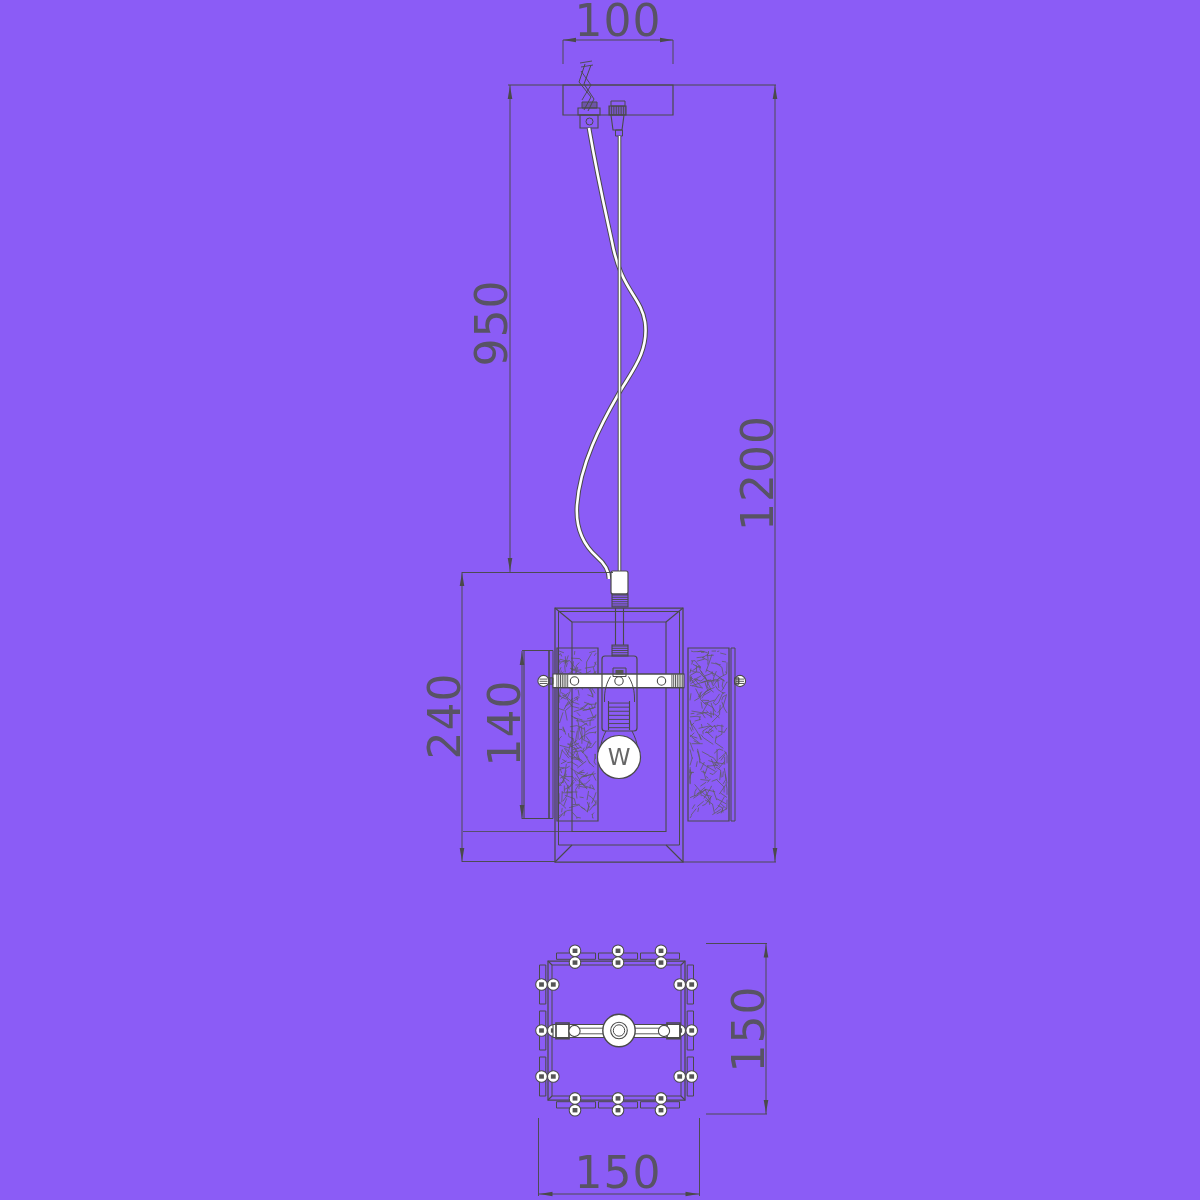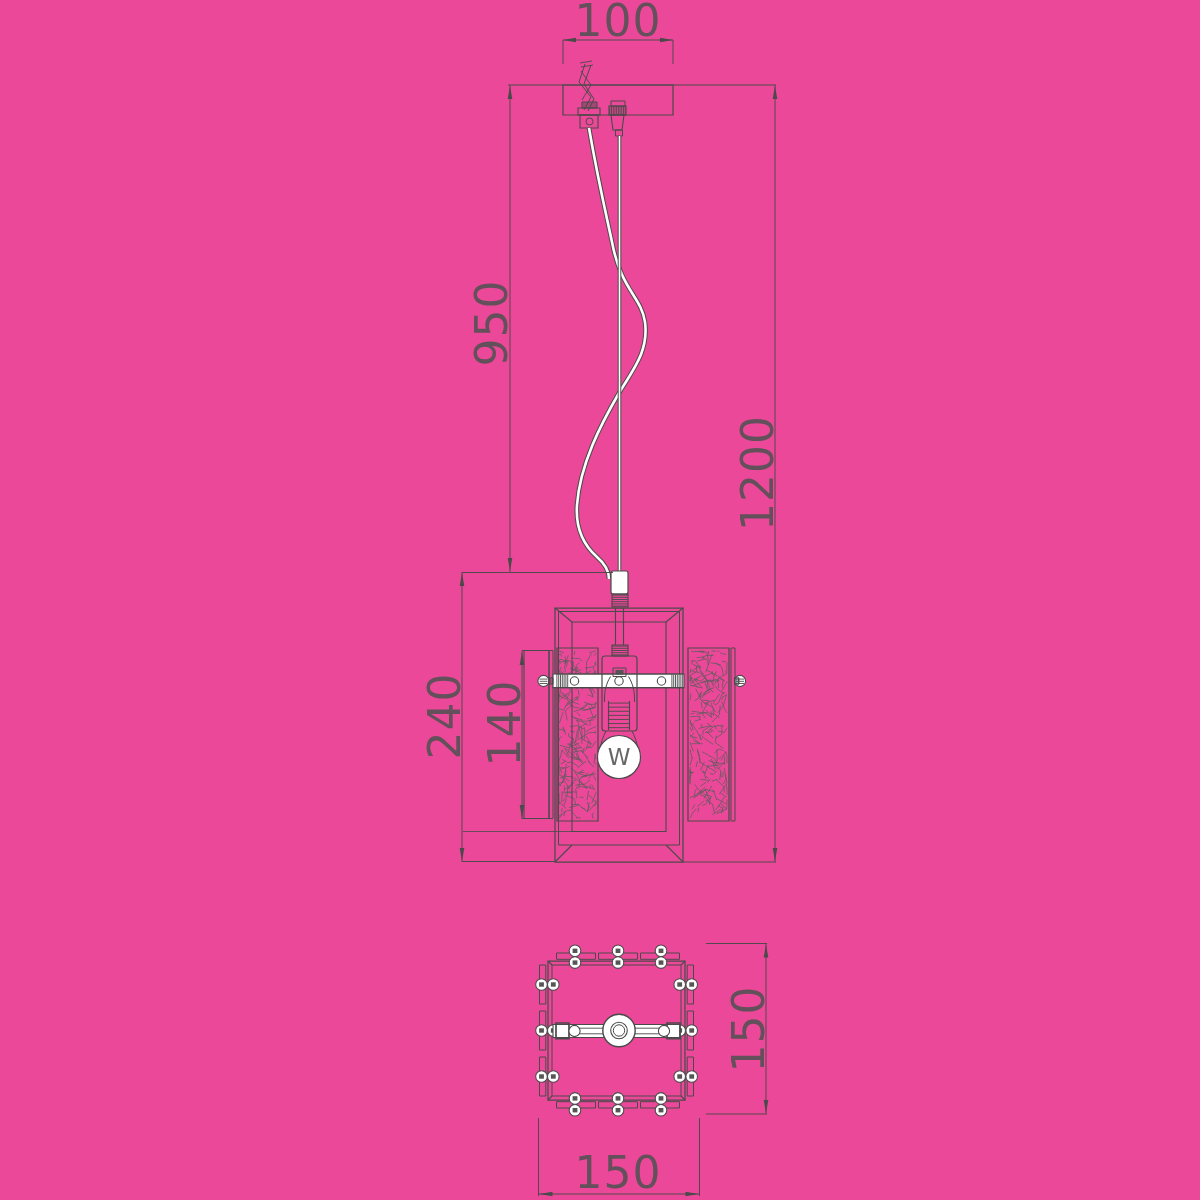--- a/index.html
+++ b/index.html
@@ -1,16 +1,16 @@
 <!DOCTYPE html>
 <html><head>
 <meta charset="utf-8">
 <style>
   html,body{margin:0;padding:0;background:#fff;}
-  #page{position:relative;width:1200px;height:1200px;background:#ec4899;overflow:hidden;
+  #page{position:relative;width:1200px;height:1200px;background:#8b5cf6;overflow:hidden;
         font-family:"DejaVu Sans",sans-serif;}
   svg{position:absolute;left:0;top:0;}
   svg line, svg rect, svg circle, svg path, svg polyline{vector-effect:non-scaling-stroke;}
   text{font-family:"DejaVu Sans",sans-serif;fill:#525252;opacity:.88;}
   .dim-text{font-size:44px;letter-spacing:1px;}
   .bulb-text{font-size:23px;}
 </style>
 </head>
 <body>
 

